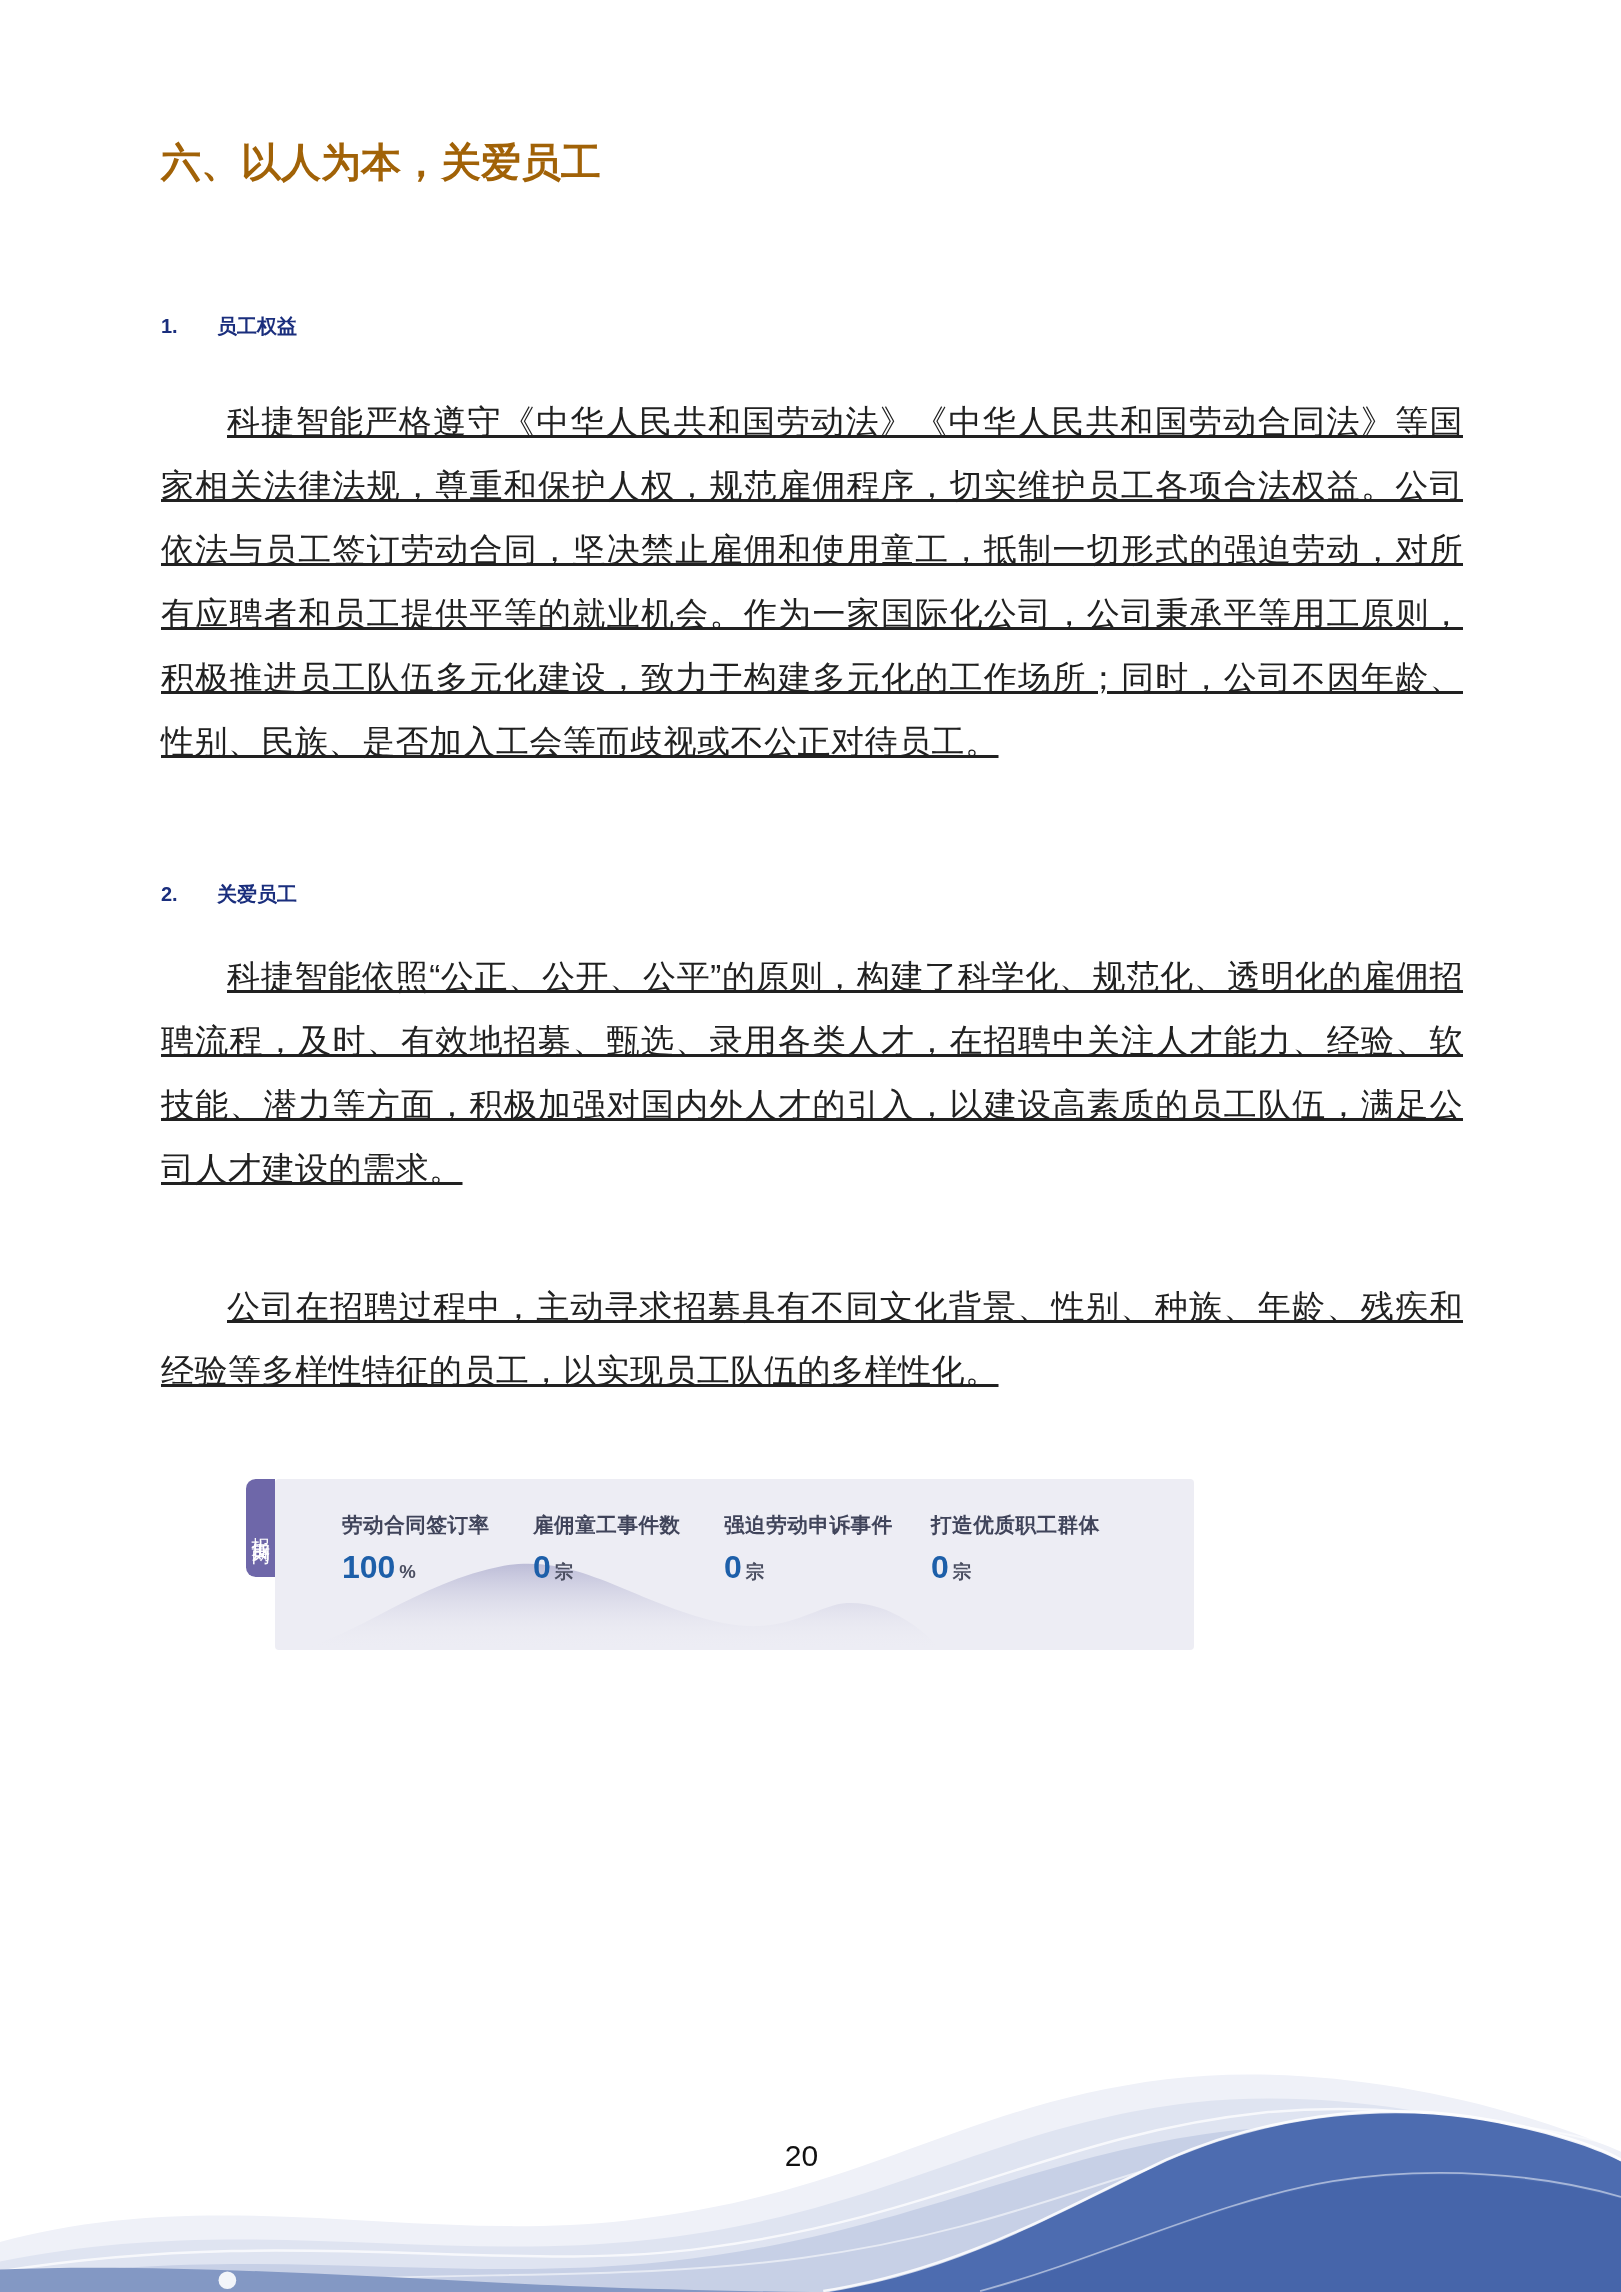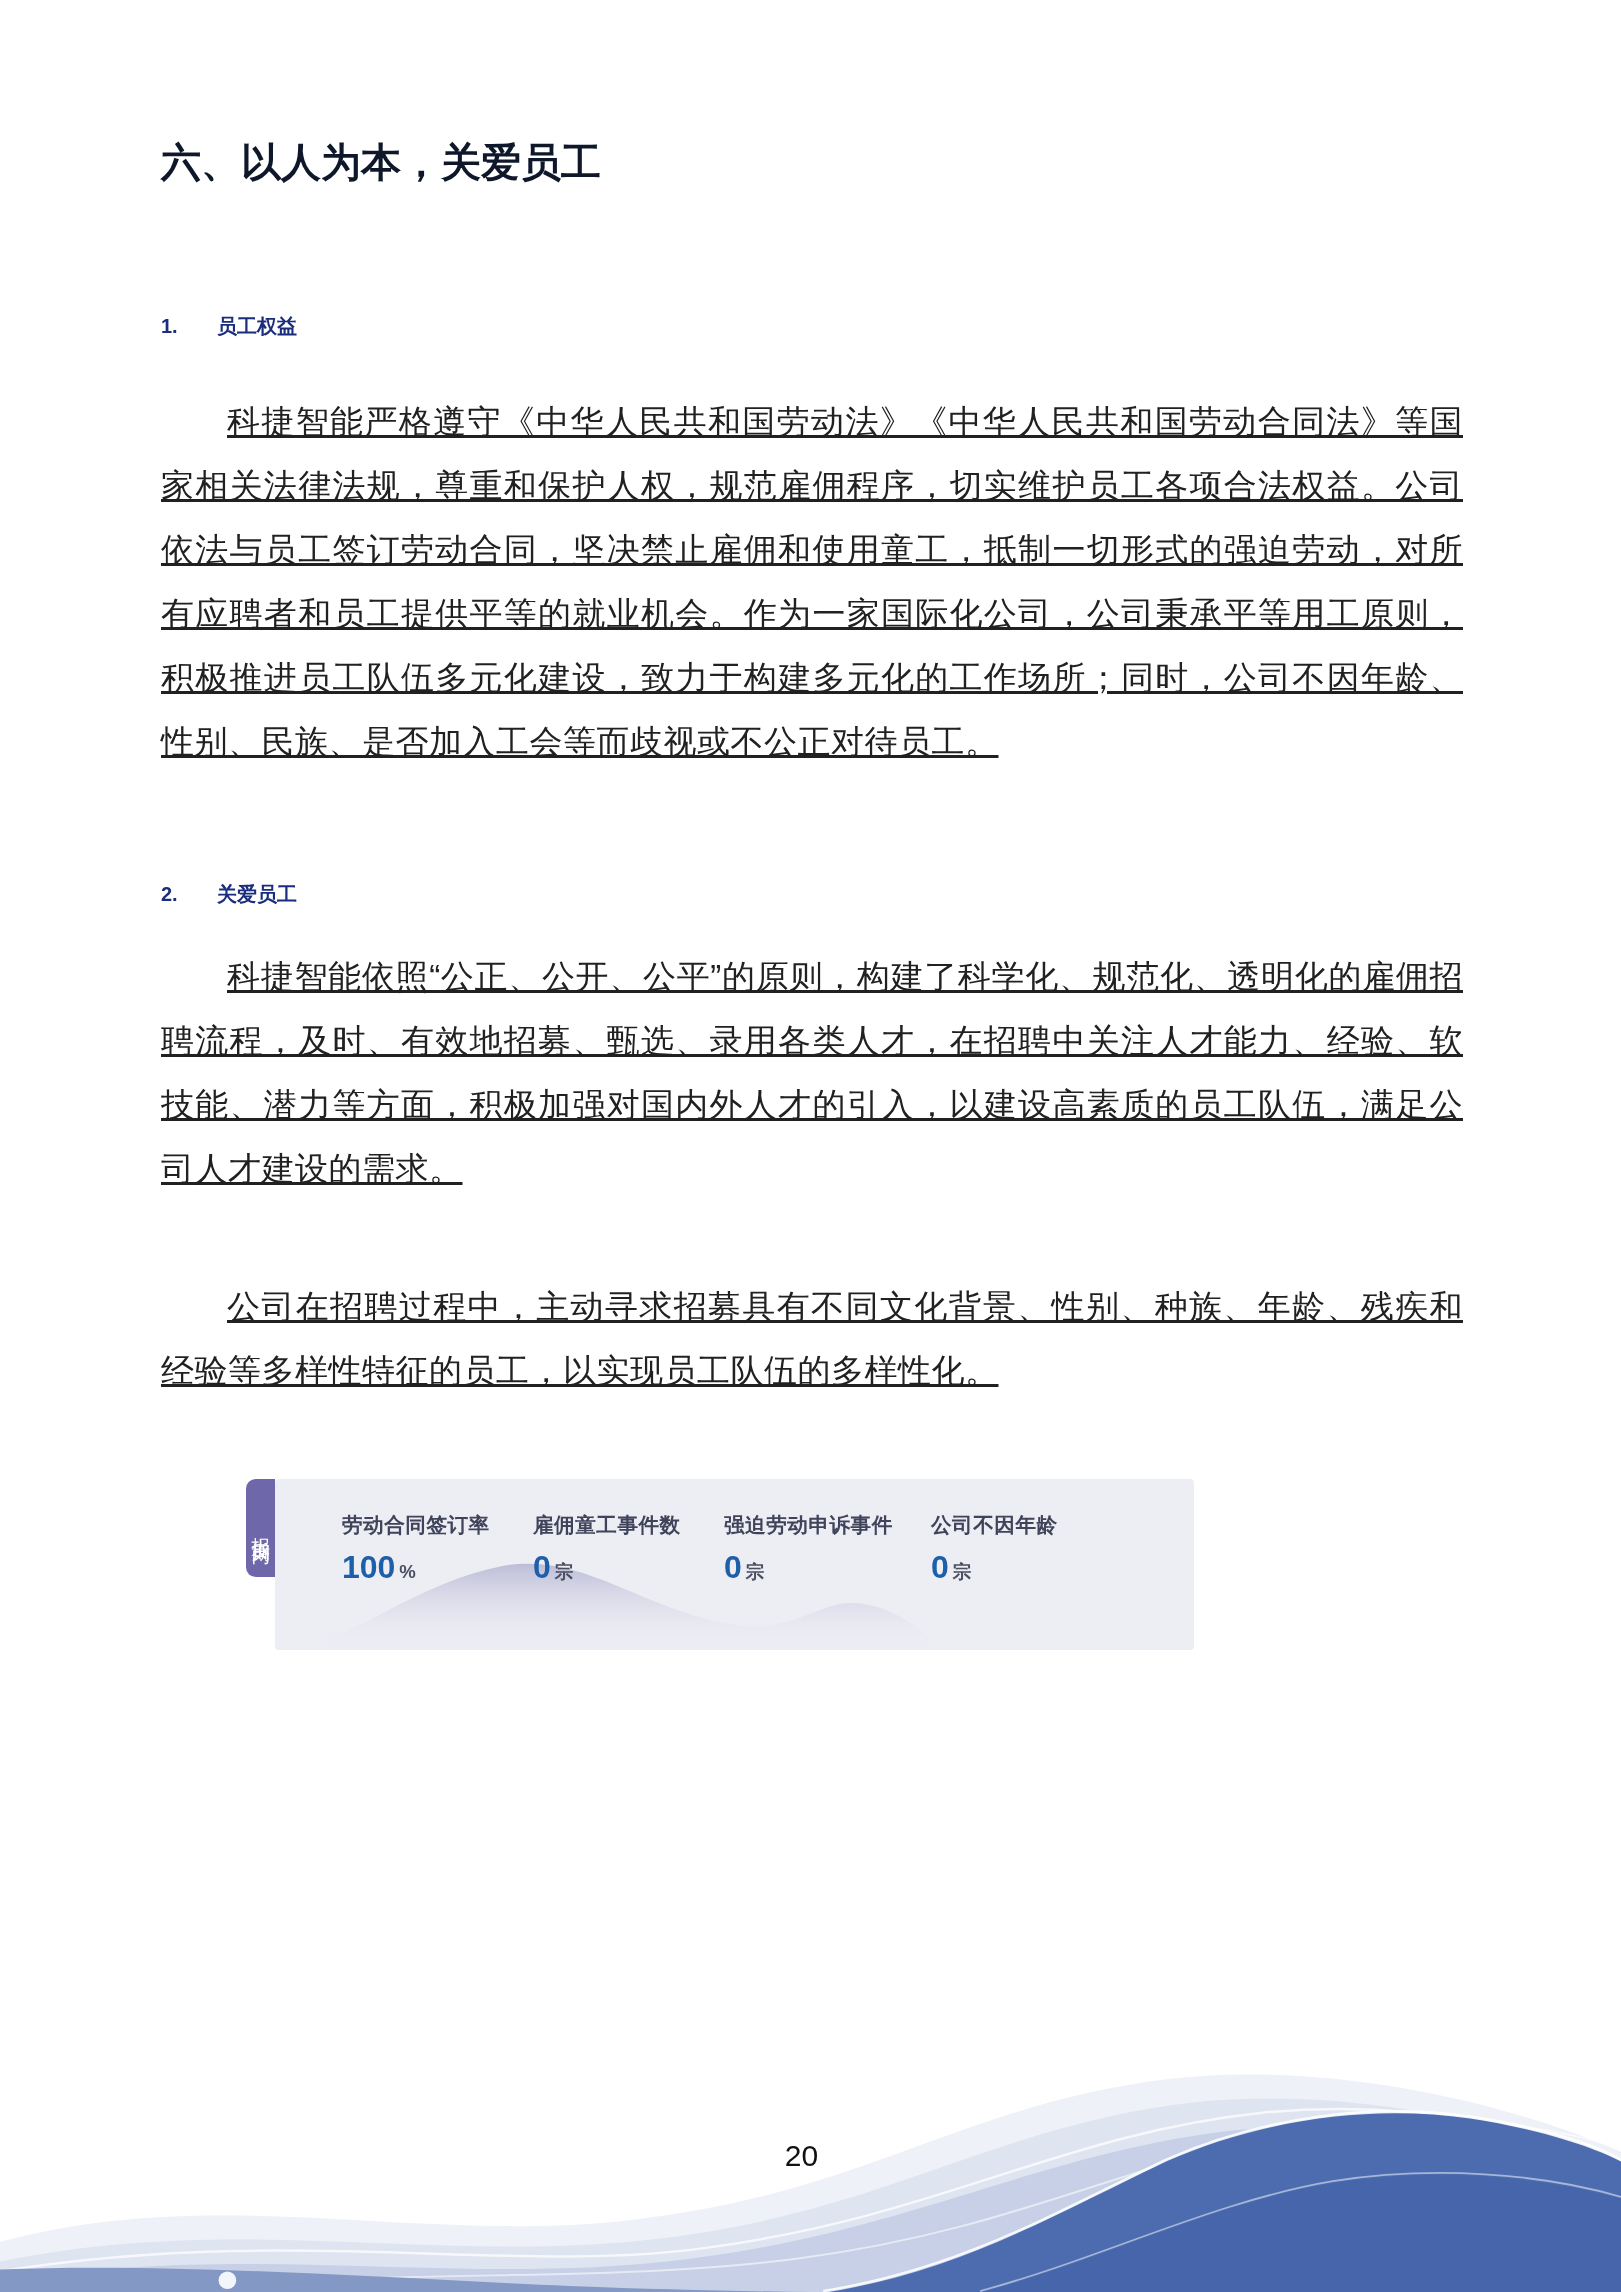--- a/index.html
+++ b/index.html
@@ -17,21 +17,21 @@
   .content {
     position:absolute;
     left:161px; top:0;
     width:1302px;
   }
 
   h1.doc-title {
     margin:139px 0 0 0;
     font-size:40px; line-height:47px;
     font-weight:700;
-    color:#0f172a;
+    color:#a16207;
   }
 
   h2.sec-heading {
     margin:0;
     font-size:20px; line-height:37px;
     font-weight:700;
     color:#1a2e7d;
   }
   #sec1-heading { margin-top:122px; }
   #sec2-heading { margin-top:102px; }
@@ -171,21 +171,21 @@
         </div>
         <div class="metric">
           <div class="metric-label">雇佣童工事件数</div>
           <div class="metric-value-row"><span class="metric-value">0</span><span class="metric-unit">宗</span></div>
         </div>
         <div class="metric">
           <div class="metric-label">强迫劳动申诉事件</div>
           <div class="metric-value-row"><span class="metric-value">0</span><span class="metric-unit">宗</span></div>
         </div>
         <div class="metric">
-          <div class="metric-label">公司不因年龄</div>
+          <div class="metric-label">打造优质职工群体</div>
           <div class="metric-value-row"><span class="metric-value">0</span><span class="metric-unit">宗</span></div>
         </div>
       </div>
     </div>
 
   </div>
 
   <div class="page-number">20</div>
 
   <svg class="bottom-waves" viewBox="0 0 1654 260" preserveAspectRatio="none" aria-hidden="true">

